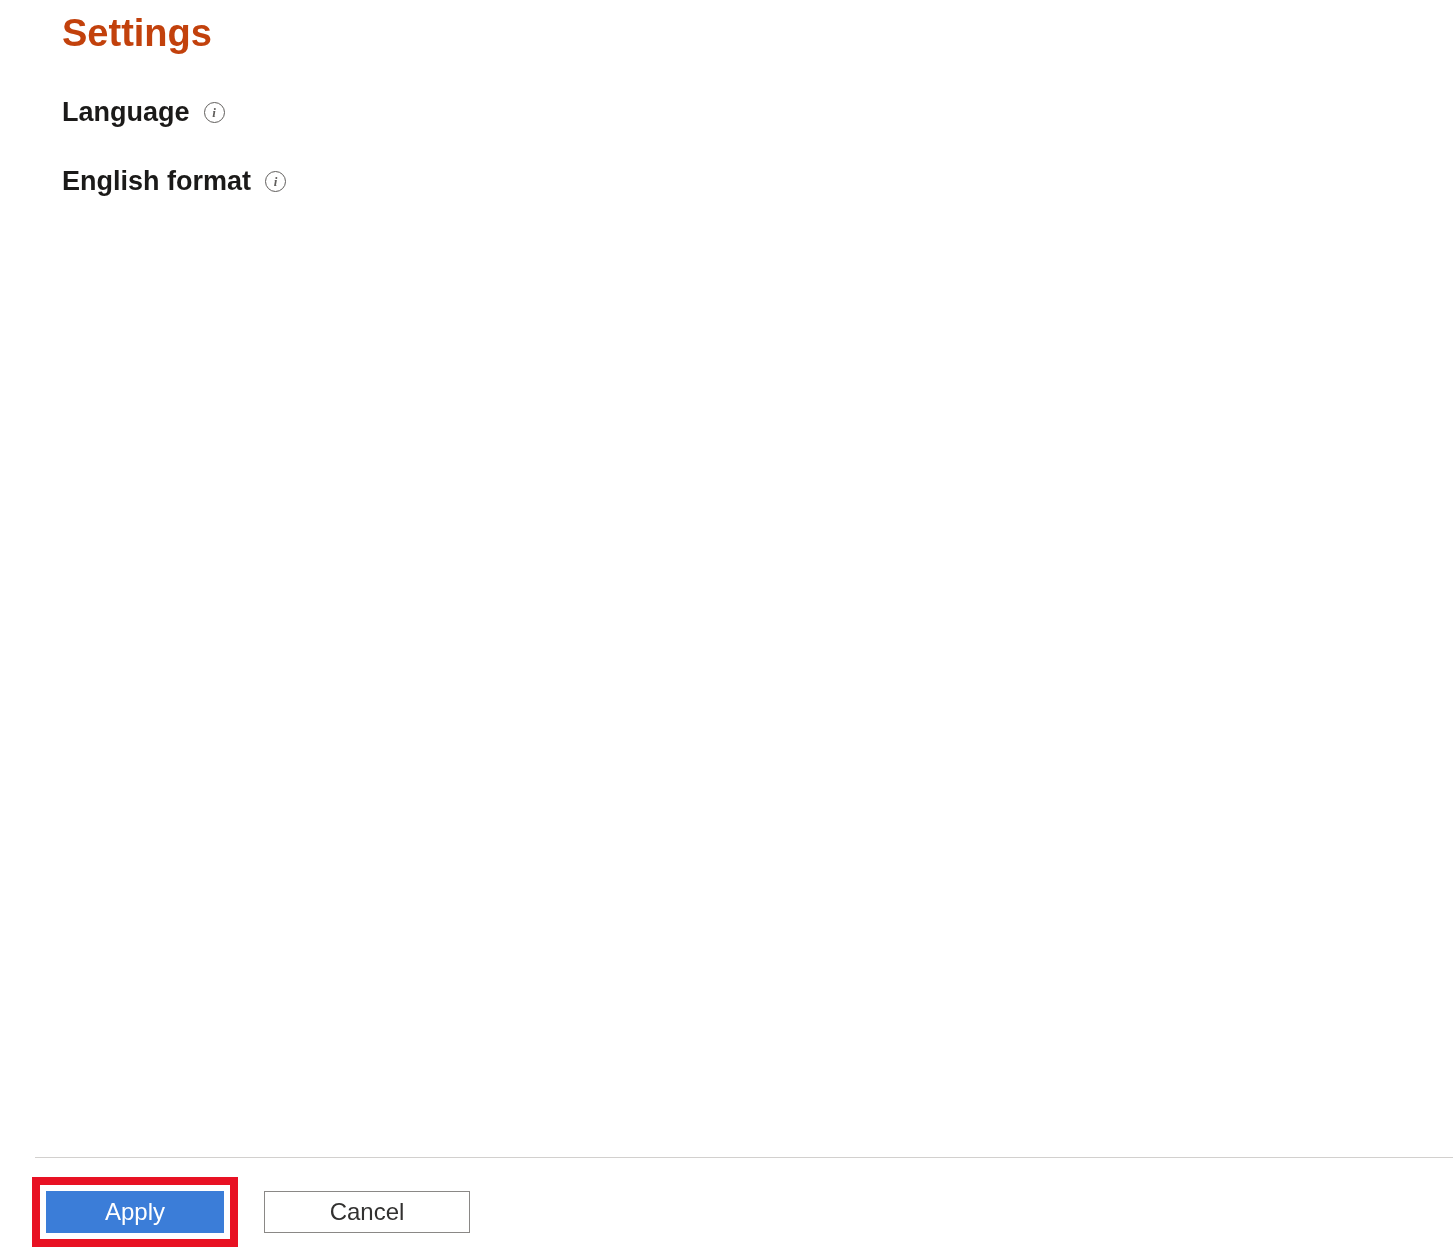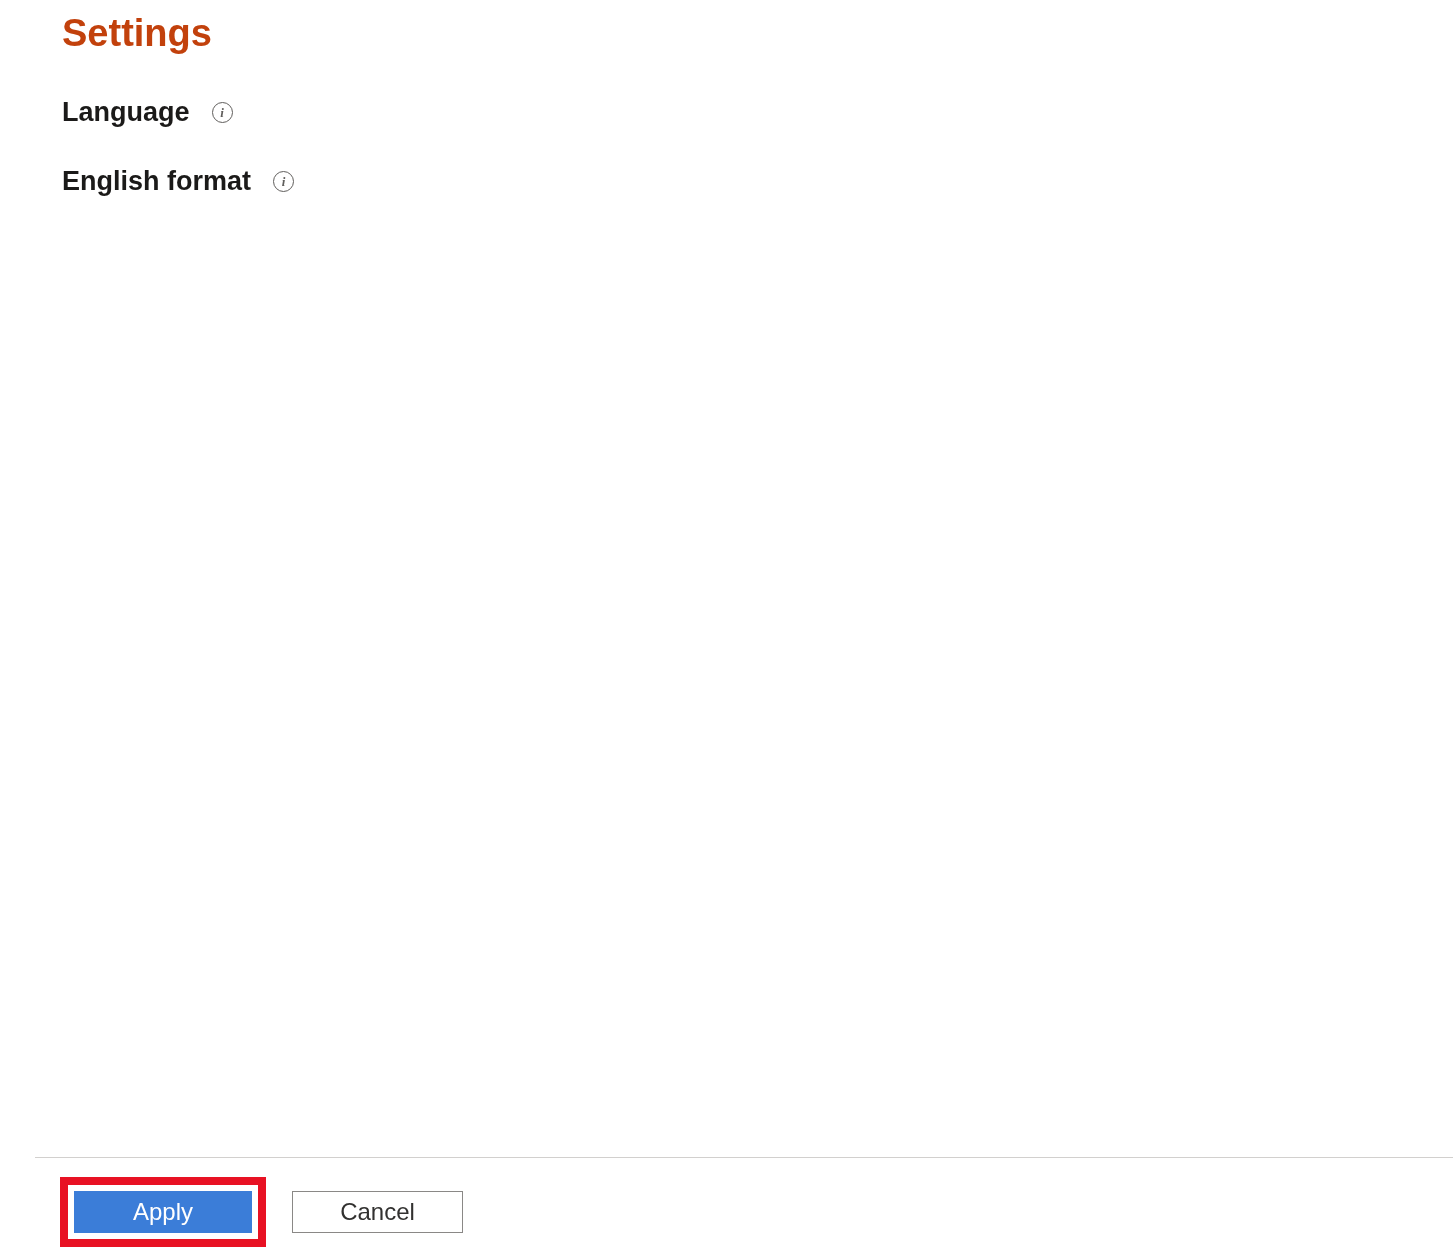--- a/index.html
+++ b/index.html
@@ -28,21 +28,21 @@
       margin-bottom: 42px;
     }
     
     .field-group {
       margin-bottom: 38px;
     }
     
     .field-label-row {
       display: flex;
       align-items: center;
-      gap: 22px;
+      gap: 14px;
       margin-bottom: 8px;
     }
     
     .field-label {
       font-size: 27px;
       font-weight: 600;
       color: #1b1a19;
     }
     
     .info-icon {
@@ -88,21 +88,21 @@
       position: absolute;
       left: 35px;
       right: 0;
       top: 1157px;
       height: 1px;
       background: #d2d0ce;
     }
     
     .button-row {
       position: absolute;
-      left: 60px;
+      left: 32px;
       top: 1177px;
       display: flex;
       gap: 26px;
       align-items: center;
     }
     
     .highlight-box {
       border: 8px solid #e81123;
       padding: 6px;
       display: inline-block;
@@ -124,21 +124,21 @@
     .btn-primary {
       background: #3b7dd8;
       color: #ffffff;
       width: 178px;
     }
     
     .btn-secondary {
       background: #ffffff;
       color: #323130;
       border: 1.5px solid #8a8886;
-      width: 171px;
+      width: 206px;
     }
   </style>
 </head>
 <body>
 
 <div class="content-area">
   <h1 class="page-title">Settings</h1>
 
   <div class="field-group">
     <div class="field-label-row">

